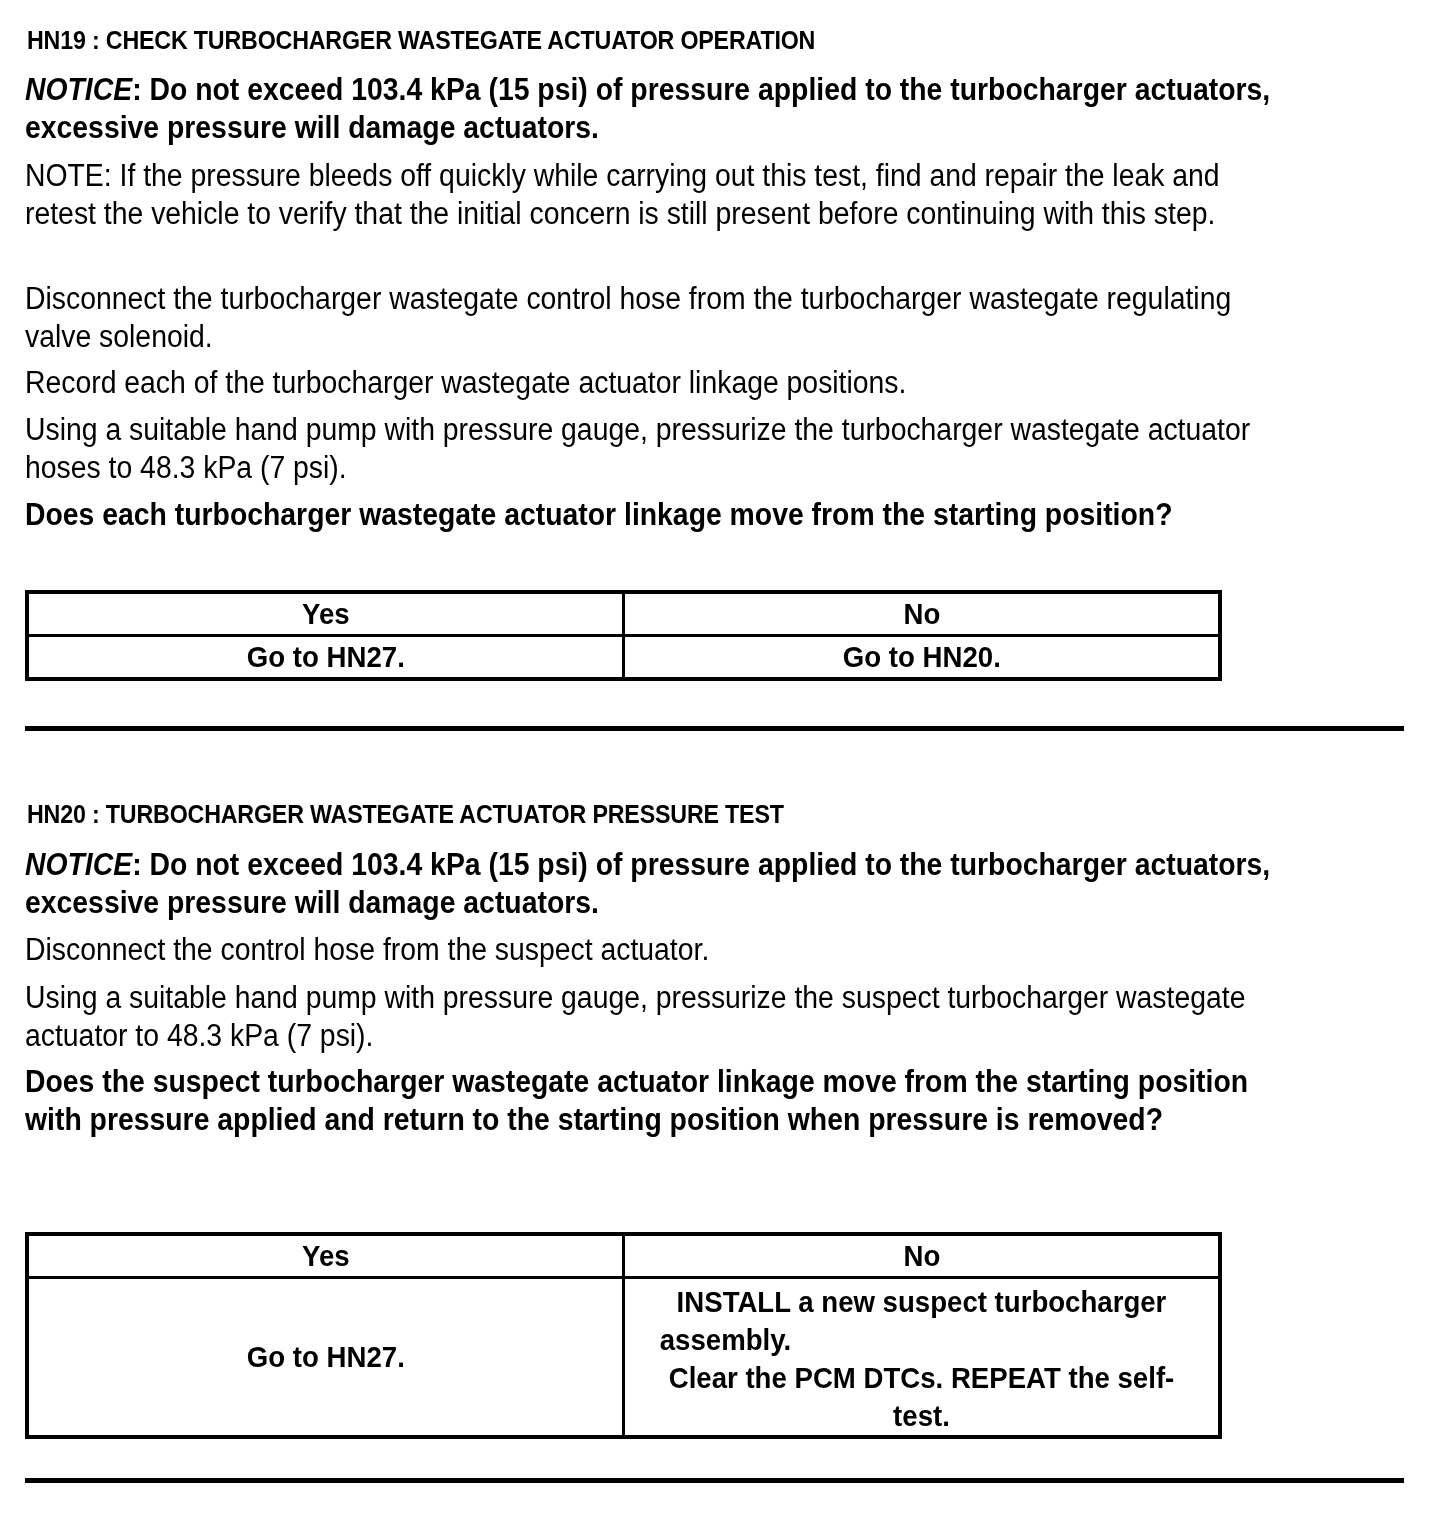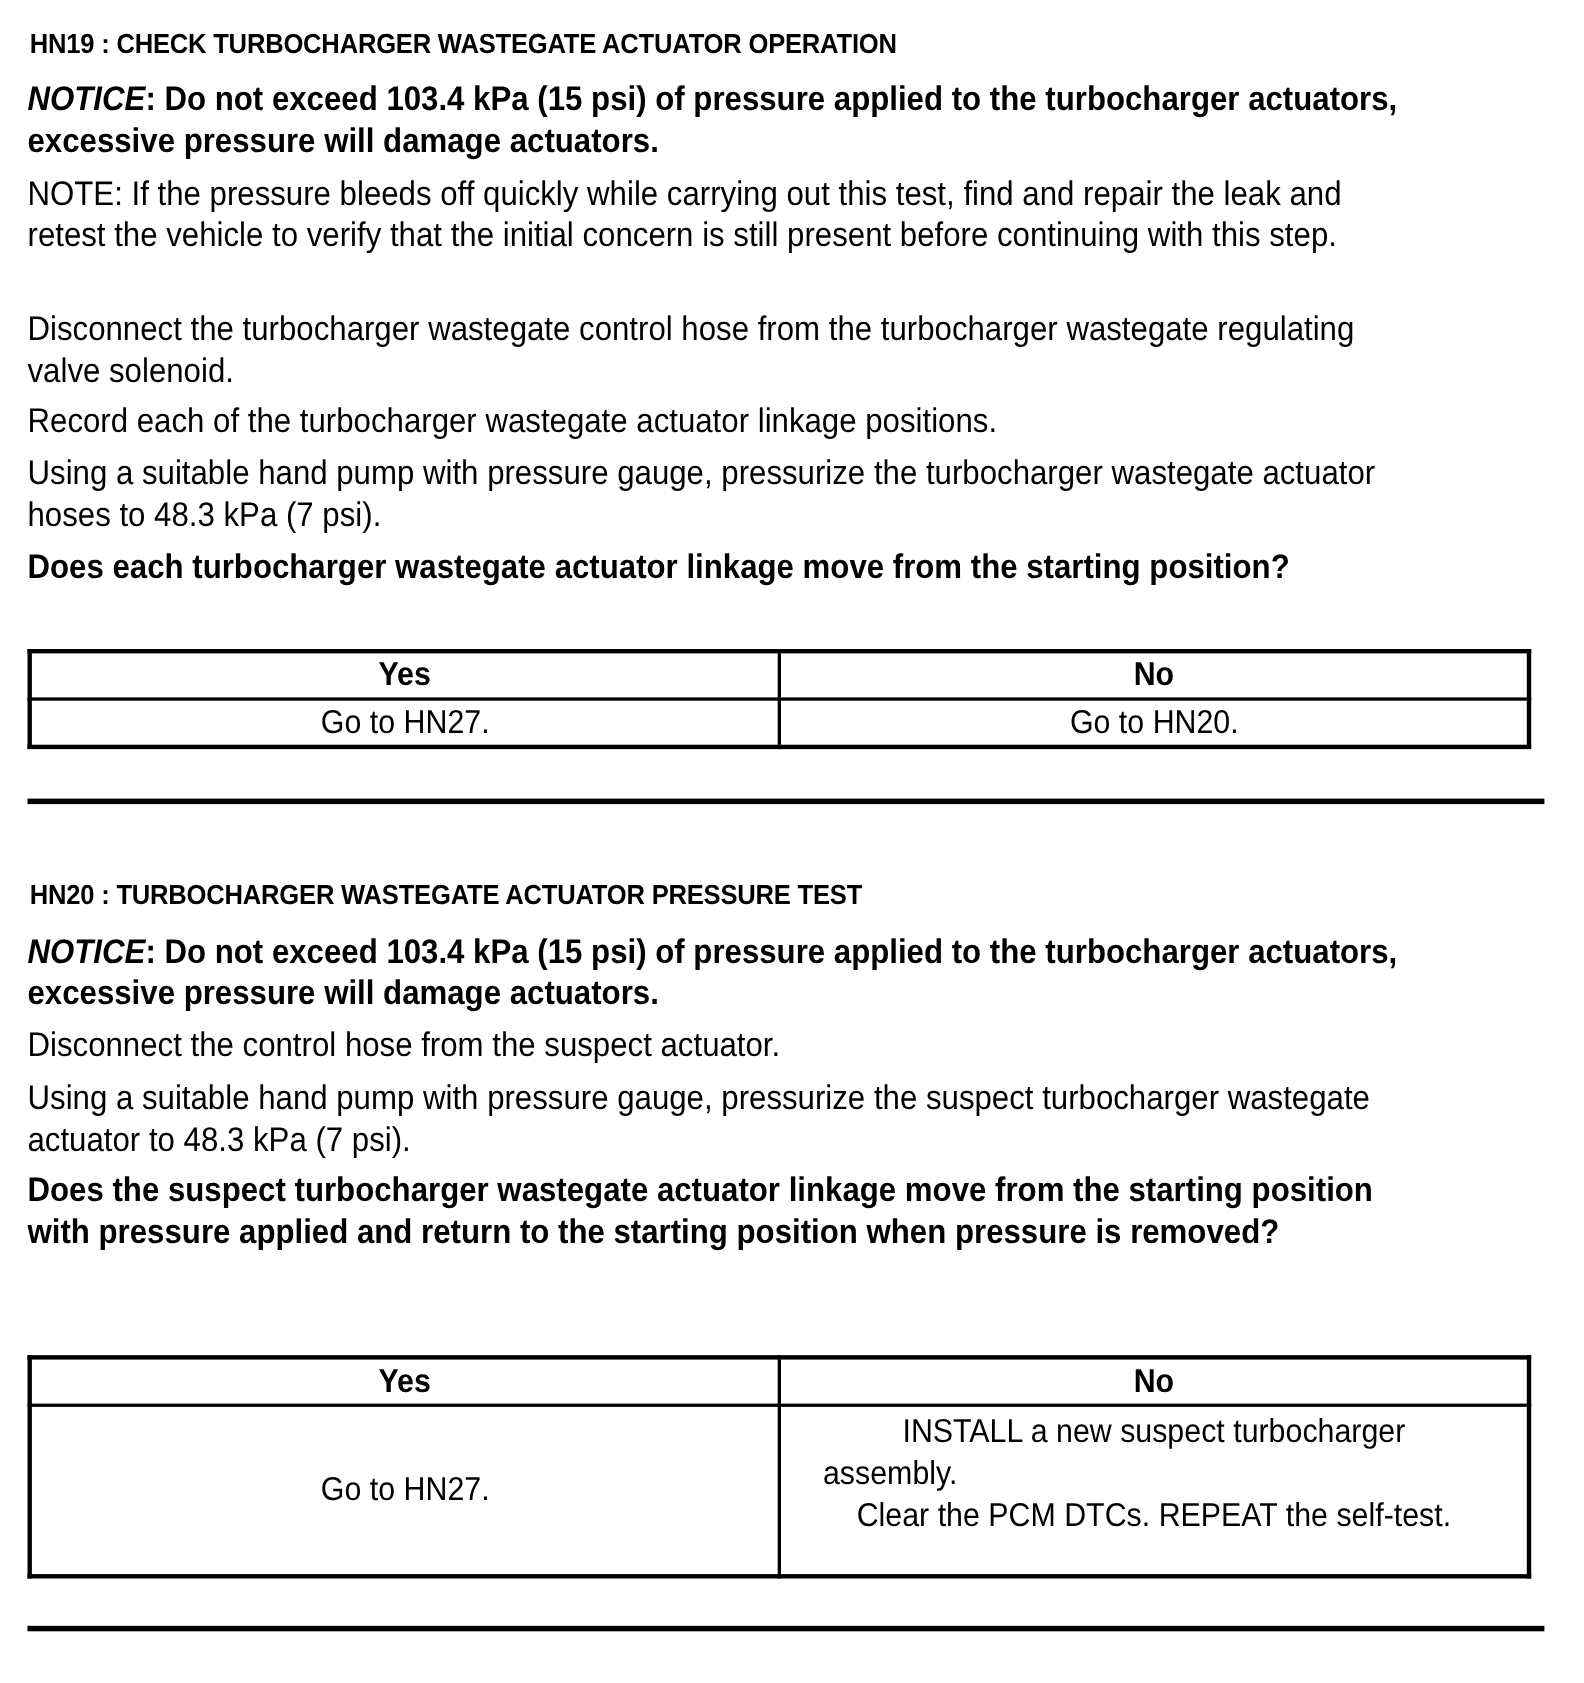--- a/index.html
+++ b/index.html
@@ -1,22 +1,22 @@
 <!DOCTYPE html>
 <html><head>
 <meta charset="utf-8">
 <style>
   html,body{margin:0;padding:0;background:#fff;}
   body{width:1440px;height:1530px;position:relative;color:#000;font-family:"Liberation Sans",sans-serif;overflow:hidden;}
   .sec-title{position:absolute;left:27px;font-weight:bold;font-size:25px;letter-spacing:-0.2px;transform:scaleX(0.93);transform-origin:left top;white-space:nowrap;}
   .para{position:absolute;left:25px;width:1390px;font-size:31px;line-height:38px;transform:scaleX(0.915);transform-origin:left top;}
   .para.bold{font-weight:bold;}
   .para i{font-style:italic;}
-  table.yn{position:absolute;left:25px;width:1367px;border-collapse:collapse;border:4px solid #000;font-size:30px;}
-  table.yn td,table.yn th{border:3px solid #000;text-align:center;padding:0;font-weight:normal;}
+  table.yn{position:absolute;left:25px;width:1197px;border-collapse:collapse;border:4px solid #000;font-size:30px;}
+  table.yn td,table.yn th{border:3px solid #000;text-align:center;padding:0;font-weight:bold;}
   table.yn th{font-weight:bold;height:40px;}
   table.yn td{height:40px;}
   .cellwrap{display:inline-block;transform:scaleX(0.92);}
   .rule{position:absolute;left:25px;width:1379px;height:5px;background:#000;}
 </style>
 </head>
 <body>
 
 <div class="sec-title" style="top:26px;">HN19 : CHECK TURBOCHARGER WASTEGATE ACTUATOR OPERATION</div>
 

